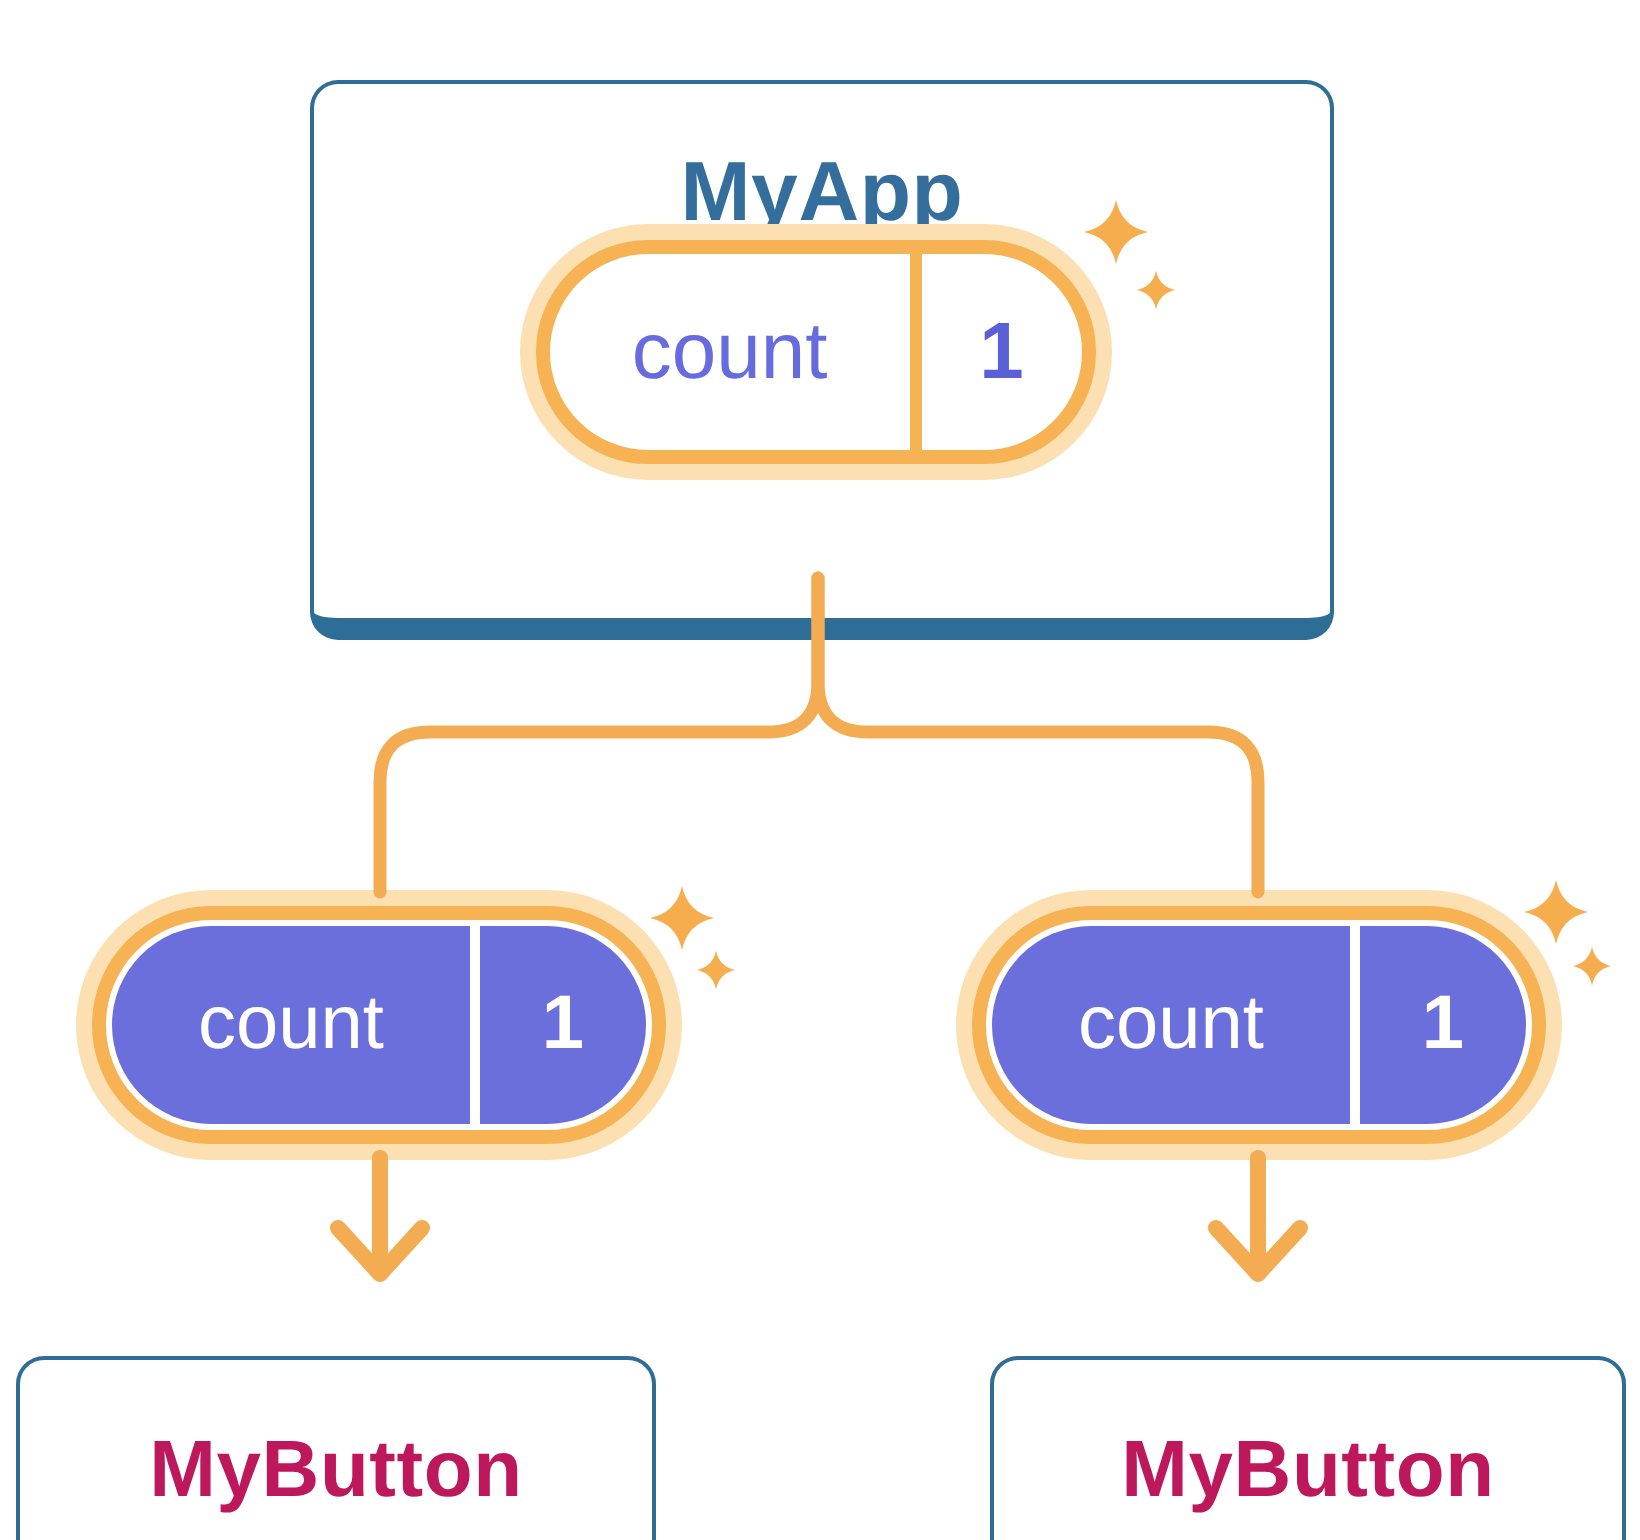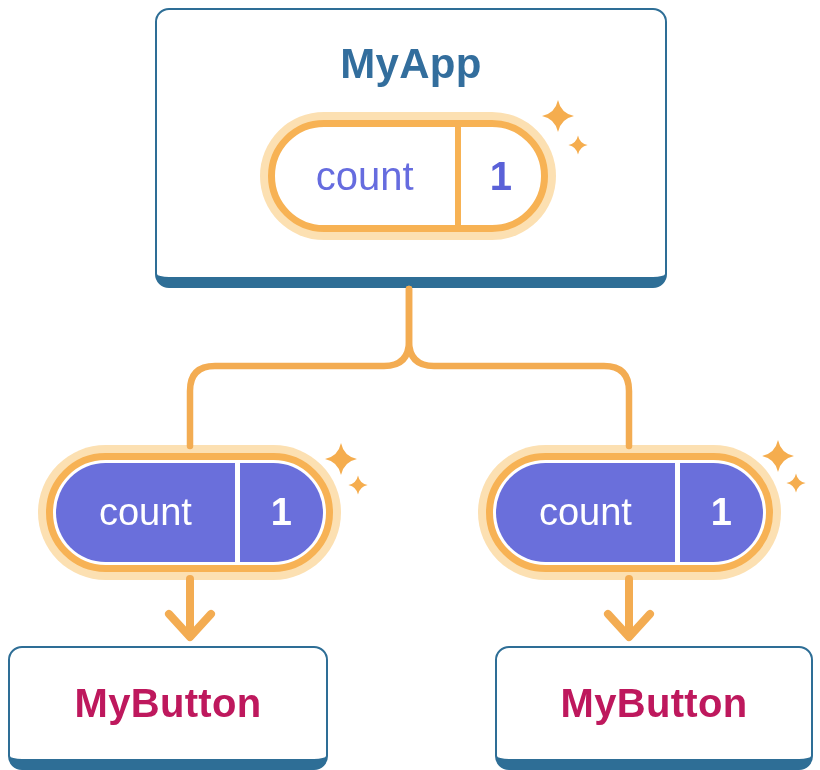--- a/index.html
+++ b/index.html
@@ -13,20 +13,21 @@
   .stage { position: absolute; inset: 0; width: 820px; height: 770px; }
 
   
   .card {
     position: absolute;
     box-sizing: border-box;
     background: #ffffff;
     border: 2.5px solid #2E6E96;
     border-bottom-width: 11px;
     border-radius: 14px;
+    margin-top: 32px;
   }
   .card-root { left: 155px; top: 8px; width: 512px; height: 280px; }
   .card-child-left  { left: 8px;   top: 646px; width: 320px; height: 124px; }
   .card-child-right { left: 495px; top: 646px; width: 318px; height: 124px; }
 
   .card-title {
     color: #336E9D;
     font-weight: 600;
     text-align: center;
     letter-spacing: 0.3px;

